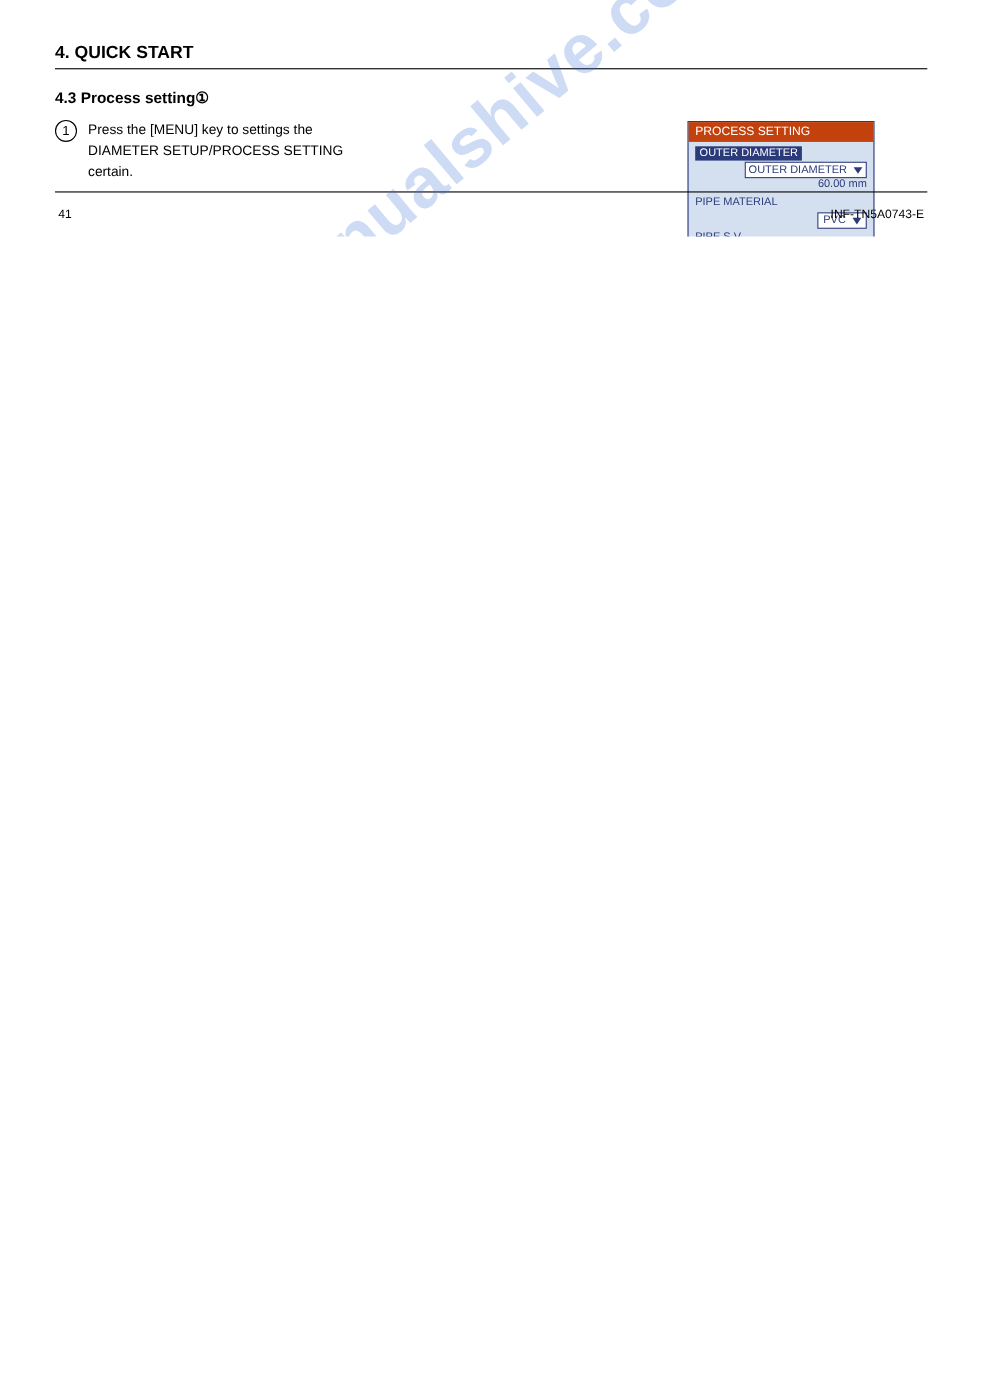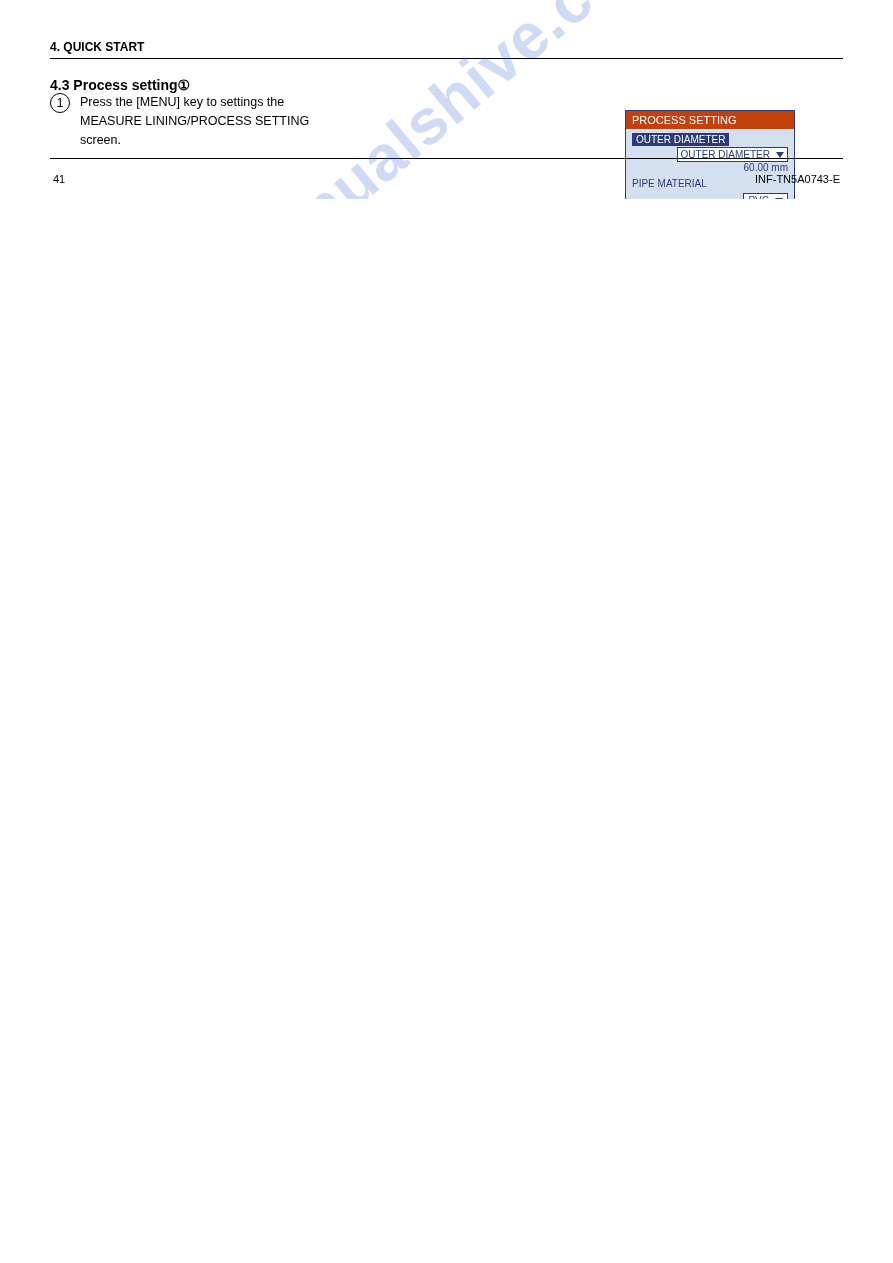--- a/index.html
+++ b/index.html
@@ -6,22 +6,22 @@
   body {
     font-family: Arial, sans-serif;
     font-size: 12px;
     background: #fff;
     color: #000;
     width: 893px;
     position: relative;
     padding: 40px 50px;
   }
   .hr { border-top: 1px solid #000; margin-bottom: 20px; }
-  .header-title { font-size: 12px; font-weight: bold; margin-bottom: 4px; }
-  .section-title { font-size: 14px; font-weight: bold; margin-top: -2px; }
+  .header-title { font-size: 16px; font-weight: bold; margin-bottom: 4px; }
+  .section-title { font-size: 14px; font-weight: bold; margin-top: -2px; margin-bottom: 12px; }
   .step-row { display: flex; align-items: flex-start; gap: 10px; margin-bottom: 10px; font-size: 12.5px; }
   .num-circle {
     display: inline-flex; width: 20px; height: 20px; border: 1.2px solid #000; border-radius: 50%;
     align-items: center; justify-content: center; font-size: 12px; flex-shrink: 0;
   }
   .step-text { line-height: 1.5; max-width: 340px; }
 
   .panel {
     position: absolute;
     width: 170px;
@@ -108,22 +108,22 @@
 <body>
 
 <div class="header-title">4.  QUICK START</div>
 <div class="hr"></div>
 <div class="section-title">4.3  Process setting①</div>
 
 <div class="step-row">
   <span class="num-circle">1</span>
   <div class="step-text">
     <span>Press the [MENU] key to settings the</span><br>
-    <span>MEASURE LINING/PROCESS SETTING</span><br>
-    <span>screen.</span>
+    <span>DIAMETER SETUP/PROCESS SETTING</span><br>
+    <span>certain.</span>
   </div>
 </div>
 
 <div class="panel" style="left:625px; top:110px; height:242px">
   <div class="panel-header">PROCESS SETTING</div>
   <div class="panel-body">
     <span class="cursor">OUTER DIAMETER</span>
     <span class="sel">
         <span>OUTER DIAMETER</span>
         <span class="tri-down"></span>

